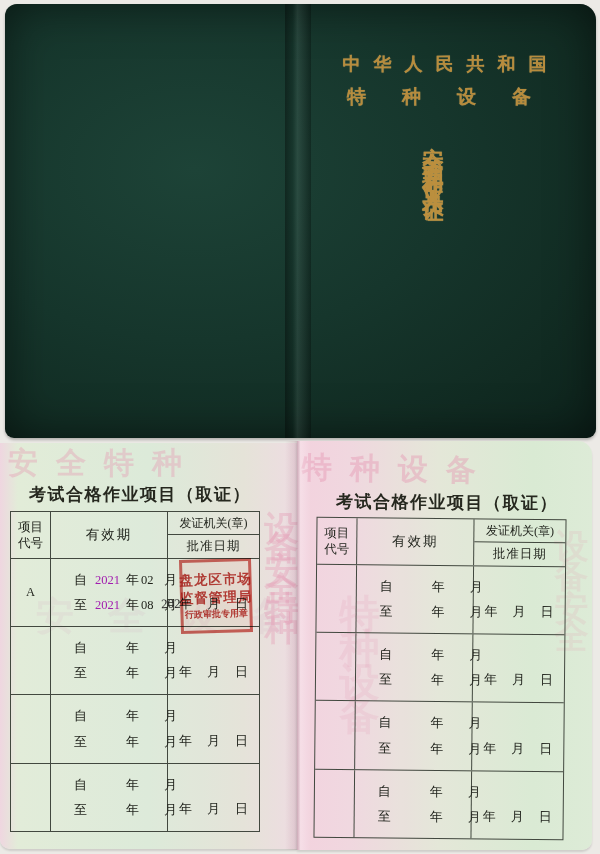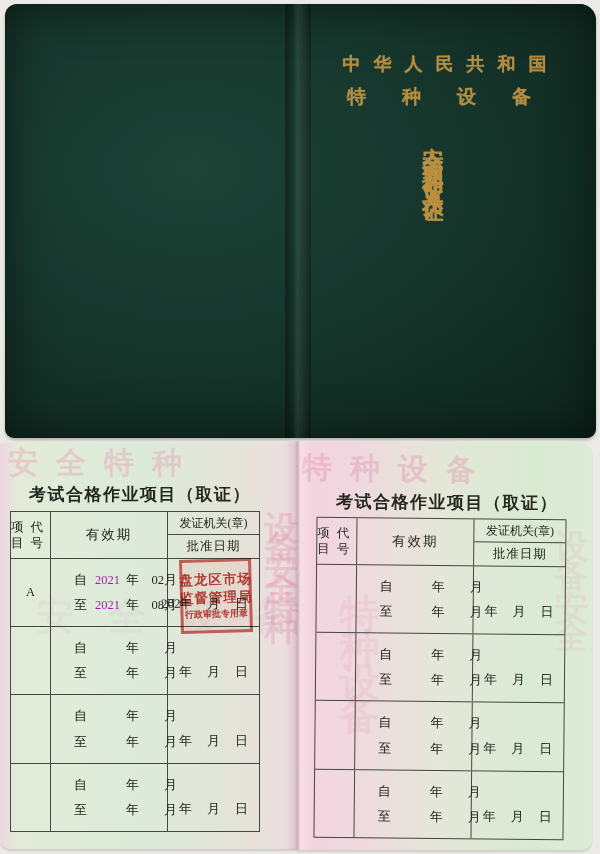--- a/index.html
+++ b/index.html
@@ -72,33 +72,33 @@
   .sec-title.rt{left:324px;top:50px;width:246px;transform:rotate(0.4deg);}
   
   .ctable{
     position:absolute;z-index:2;width:248px;
     border:1.6px solid #42483f;color:#23261f;
     background:rgba(255,255,255,0.03);
   }
   .ctable.lt{left:10px;top:70px;}
   .ctable.rt{left:315px;top:77px;transform:rotate(0.55deg);}
   .thead{display:flex;height:46px;border-bottom:1.3px solid #42483f;}
-  .h-code{width:39px;border-right:1.3px solid #42483f;display:flex;flex-direction:row;align-items:center;justify-content:center;font-size:12.5px;line-height:1.3;}
+  .h-code{width:39px;border-right:1.3px solid #42483f;display:flex;flex-direction:column;align-items:center;justify-content:center;font-size:12.5px;line-height:1.3;}
   .h-val{width:116px;border-right:1.3px solid #42483f;display:flex;align-items:center;justify-content:center;font-size:13.5px;letter-spacing:2px;}
   .h-iss{flex:1;display:flex;flex-direction:column;}
   .h-iss-top{height:22px;border-bottom:1.3px solid #42483f;display:flex;align-items:center;justify-content:center;font-size:12px;}
   .h-iss-bot{flex:1;display:flex;align-items:center;justify-content:center;font-size:12.5px;letter-spacing:1px;}
   .trow{display:flex;height:67.2px;border-bottom:1.3px solid #42483f;}
   .trow:last-child{border-bottom:none;}
   .c-code{width:39px;border-right:1.3px solid #42483f;display:flex;align-items:center;justify-content:center;font-size:12.5px;}
   .c-val{width:116px;border-right:1.3px solid #42483f;display:flex;flex-direction:column;justify-content:space-evenly;padding:5px 0;}
   .dl{display:flex;align-items:baseline;padding-left:23px;font-size:13px;}
   .dl .lab{width:15px;flex:none;}
   .dl .vy{width:37px;flex:none;text-align:center;font-size:12.5px;color:#a21caf;}
-  .dl .vm{width:23px;flex:none;text-align:right;font-size:12.5px;color:#1e2019;}
+  .dl .vm{width:23px;flex:none;text-align:left;font-size:12.5px;color:#1e2019;}
   .c-app{flex:1;display:flex;align-items:flex-end;justify-content:center;padding-bottom:13px;}
   .app-line{display:flex;gap:15px;font-size:13px;}
   
   .stamp{
     position:absolute;left:180px;top:118px;width:66px;height:68px;z-index:3;
     border:3px solid rgba(199,44,38,0.70);
     background:rgba(255,140,130,0.10);
     transform:rotate(-1.6deg);
     display:flex;flex-direction:column;align-items:center;justify-content:center;
     color:rgba(188,33,28,0.85);font-weight:bold;

